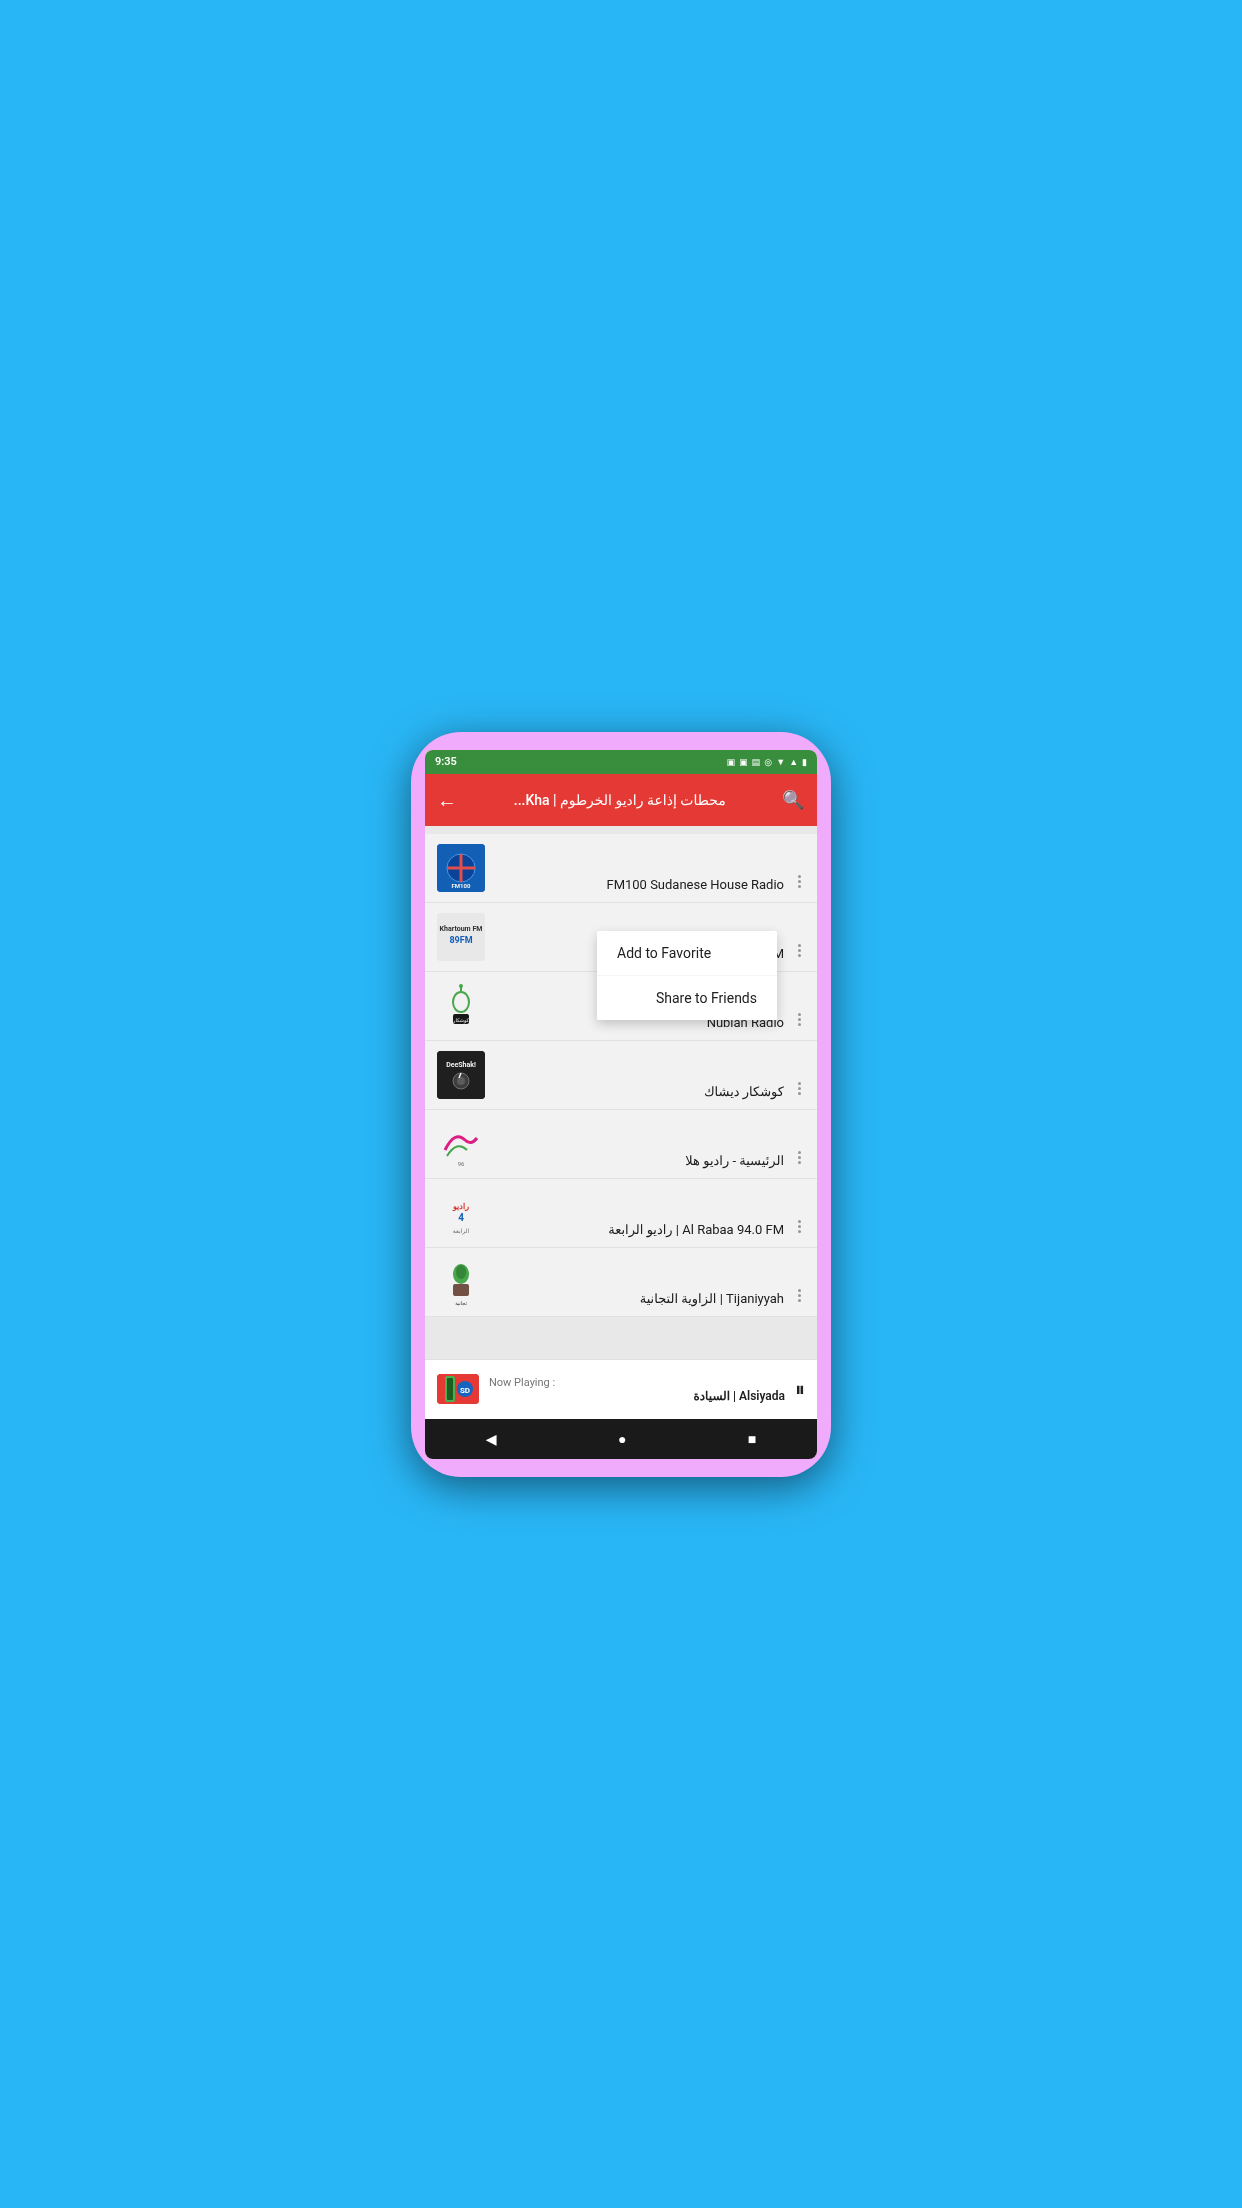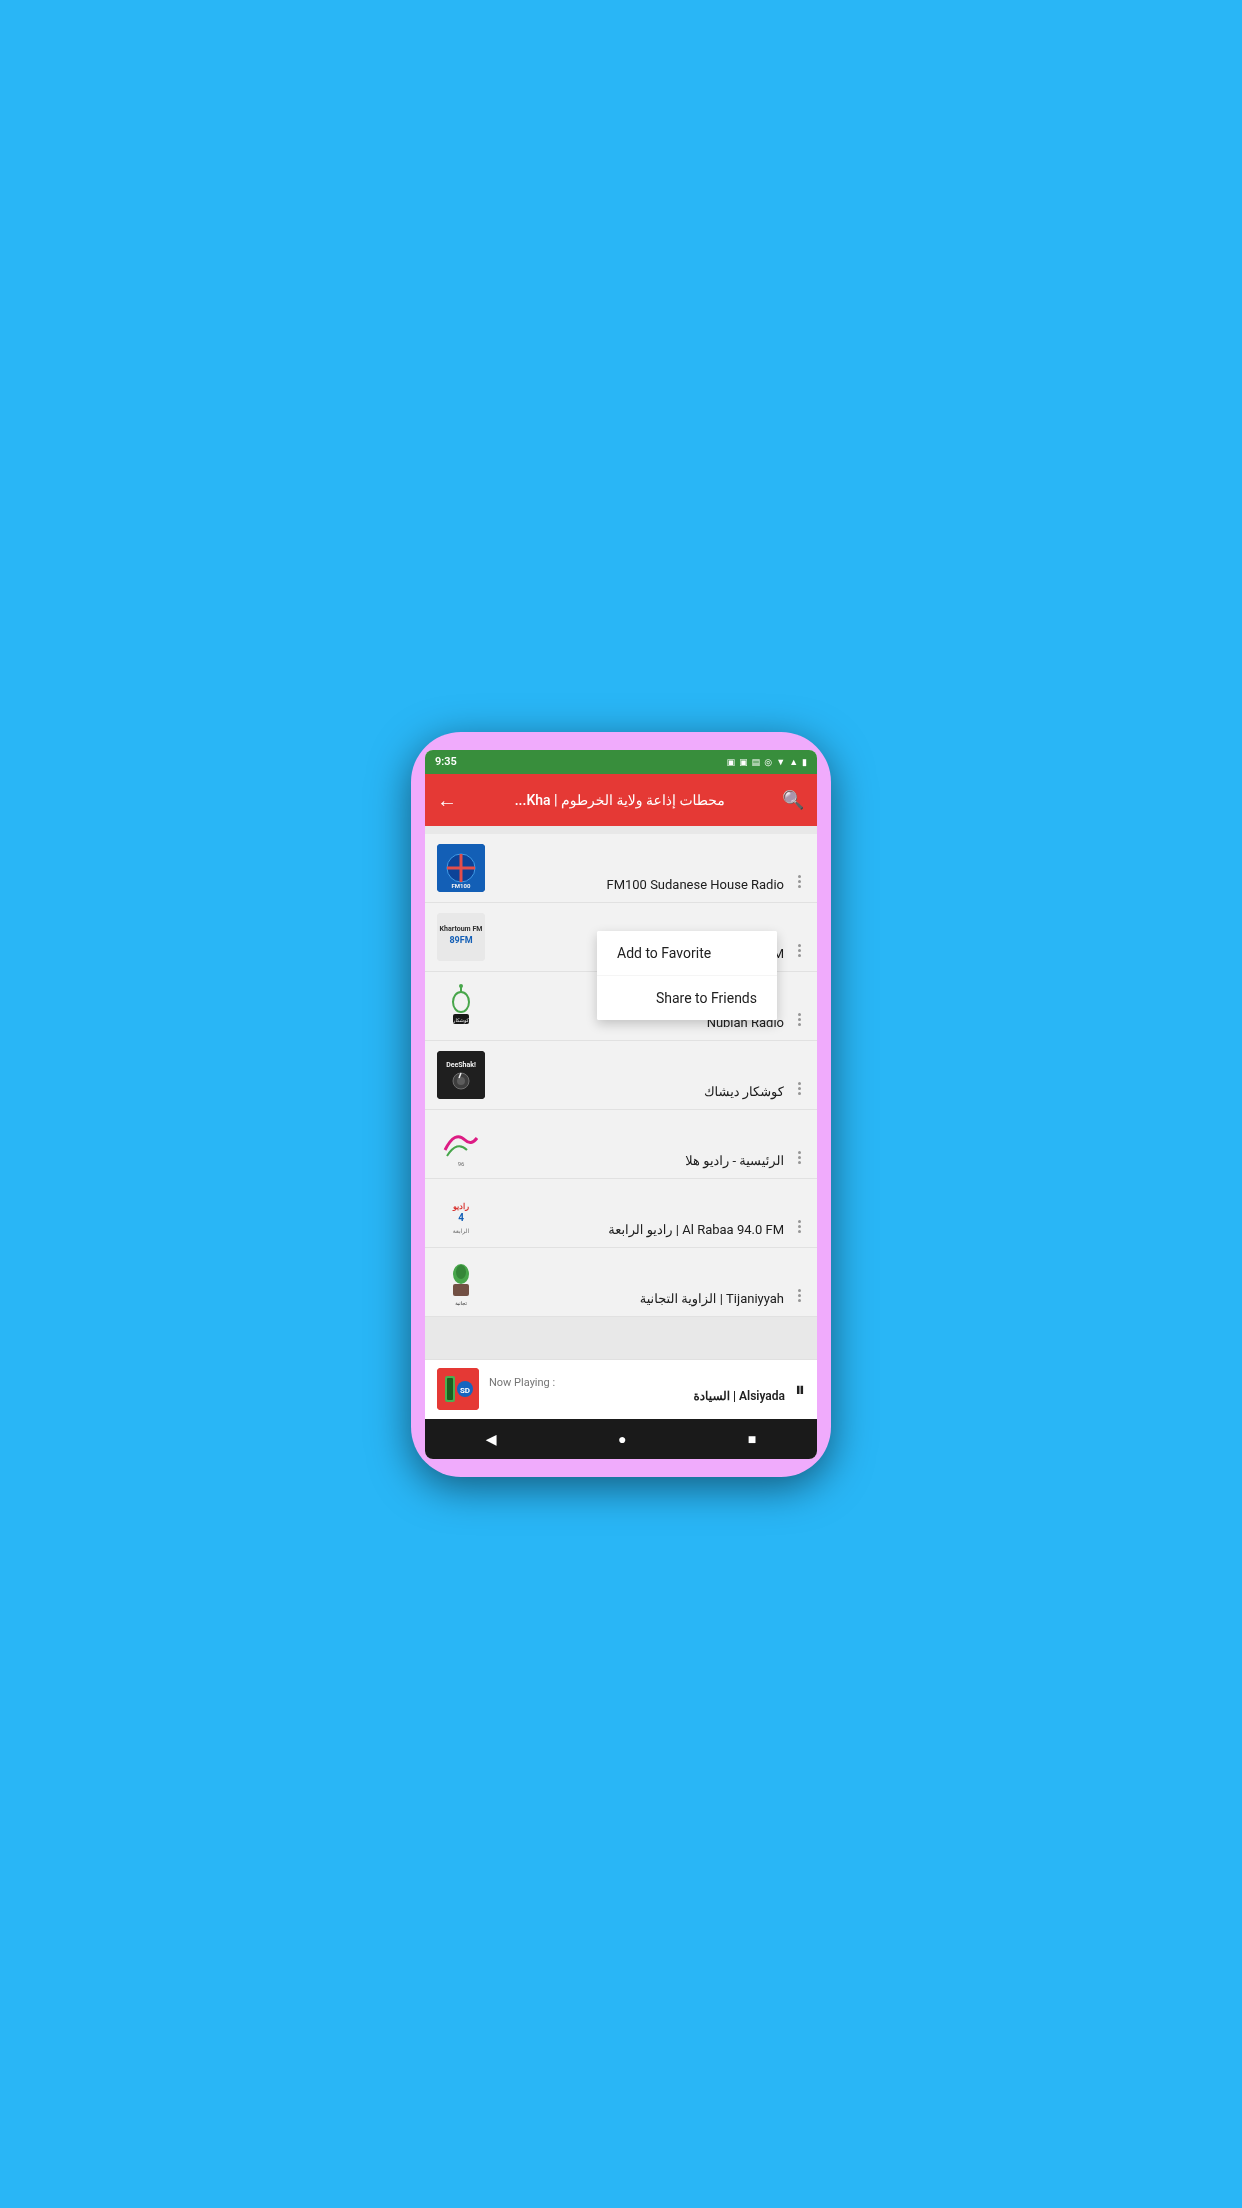--- a/index.html
+++ b/index.html
@@ -190,21 +190,21 @@
       border-top: 1px solid #e0e0e0;
       display: flex;
       align-items: center;
       padding: 8px 12px;
       gap: 10px;
       height: 60px;
     }
 
     .now-playing-logo {
       width: 42px;
-      height: 42px;
+      height: 30px;
       border-radius: 4px;
       background: #e53935;
       flex-shrink: 0;
       overflow: hidden;
       display: flex;
       align-items: center;
       justify-content: center;
     }
 
     .now-playing-info {
@@ -304,21 +304,21 @@
         <span class="status-icon">▤</span>
         <span class="status-icon">◎</span>
         <span class="status-icon">▼</span>
         <span class="status-icon">▲</span>
         <span class="status-icon">▮</span>
       </div>
     </div>
 
     <div class="app-bar">
       <span class="back-btn">←</span>
-      <span class="app-title">محطات إذاعة ولاية الخرطوم | Kha...</span>
+      <span class="app-title">محطات إذاعة راديو الخرطوم | Kha...</span>
       <span class="search-btn">🔍</span>
     </div>
 
     <div class="content-area">
 
       <div class="radio-list">
 
         <div class="radio-item">
           <div class="radio-logo logo-fm100">
             <svg viewBox="0 0 48 48" xmlns="http://www.w3.org/2000/svg">

